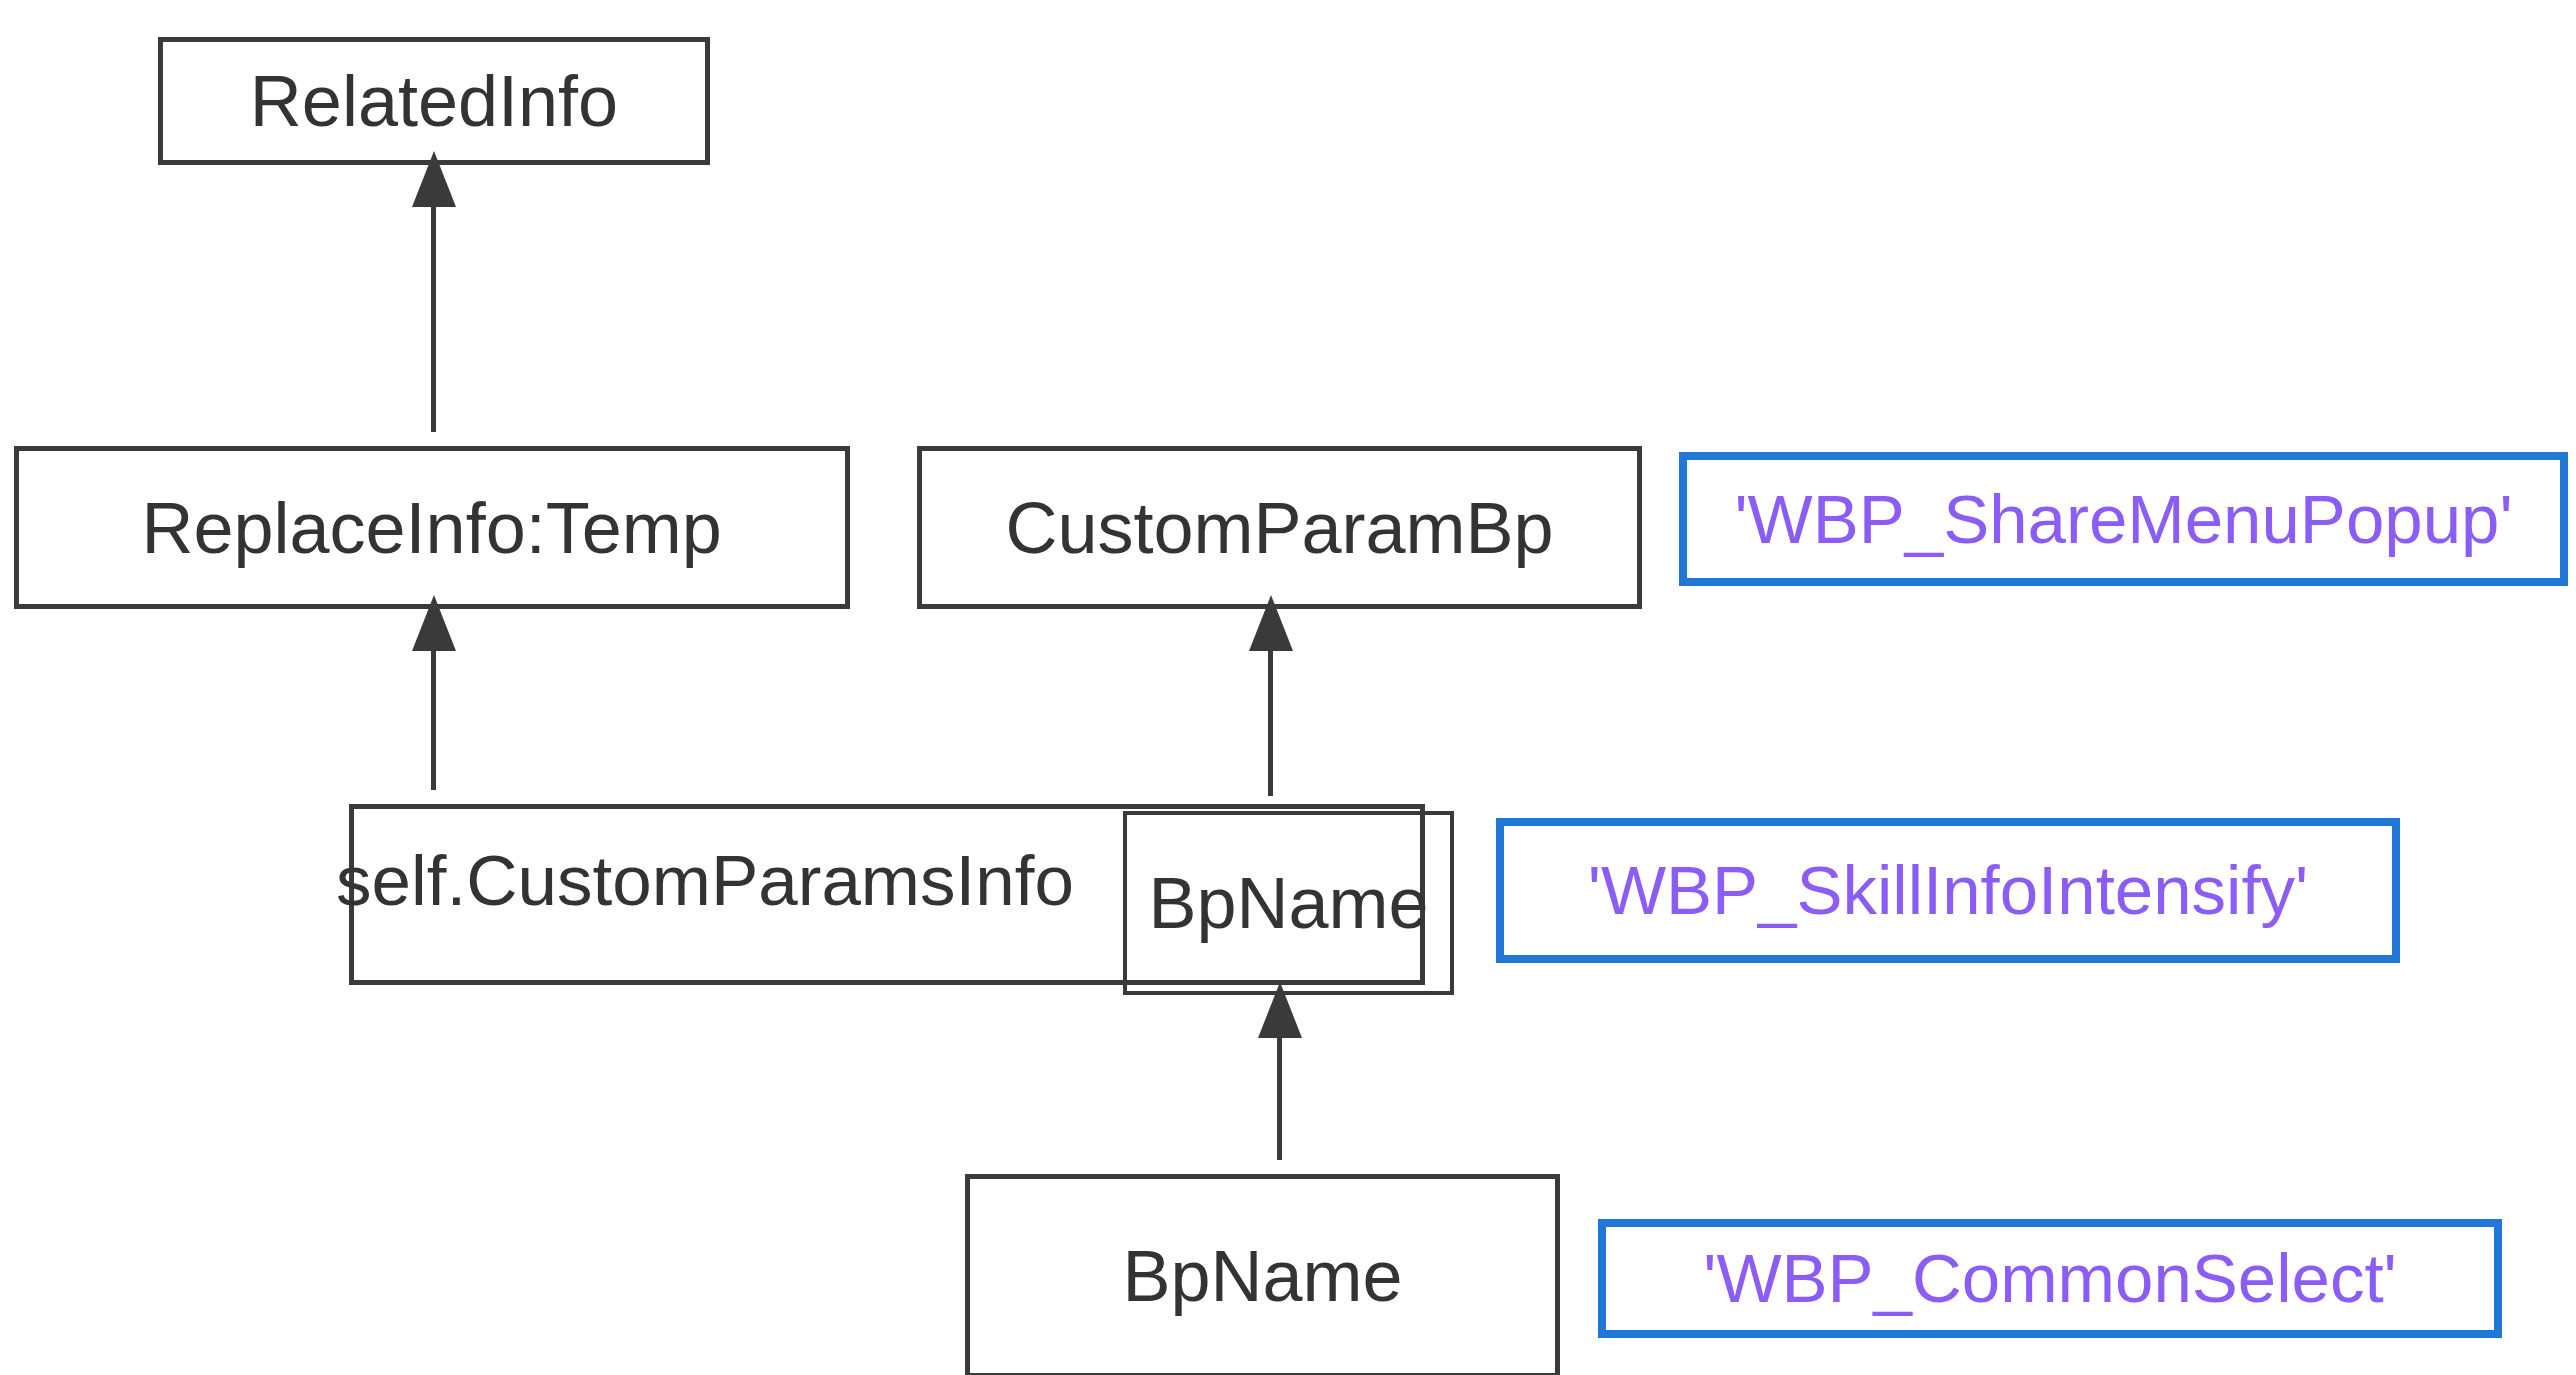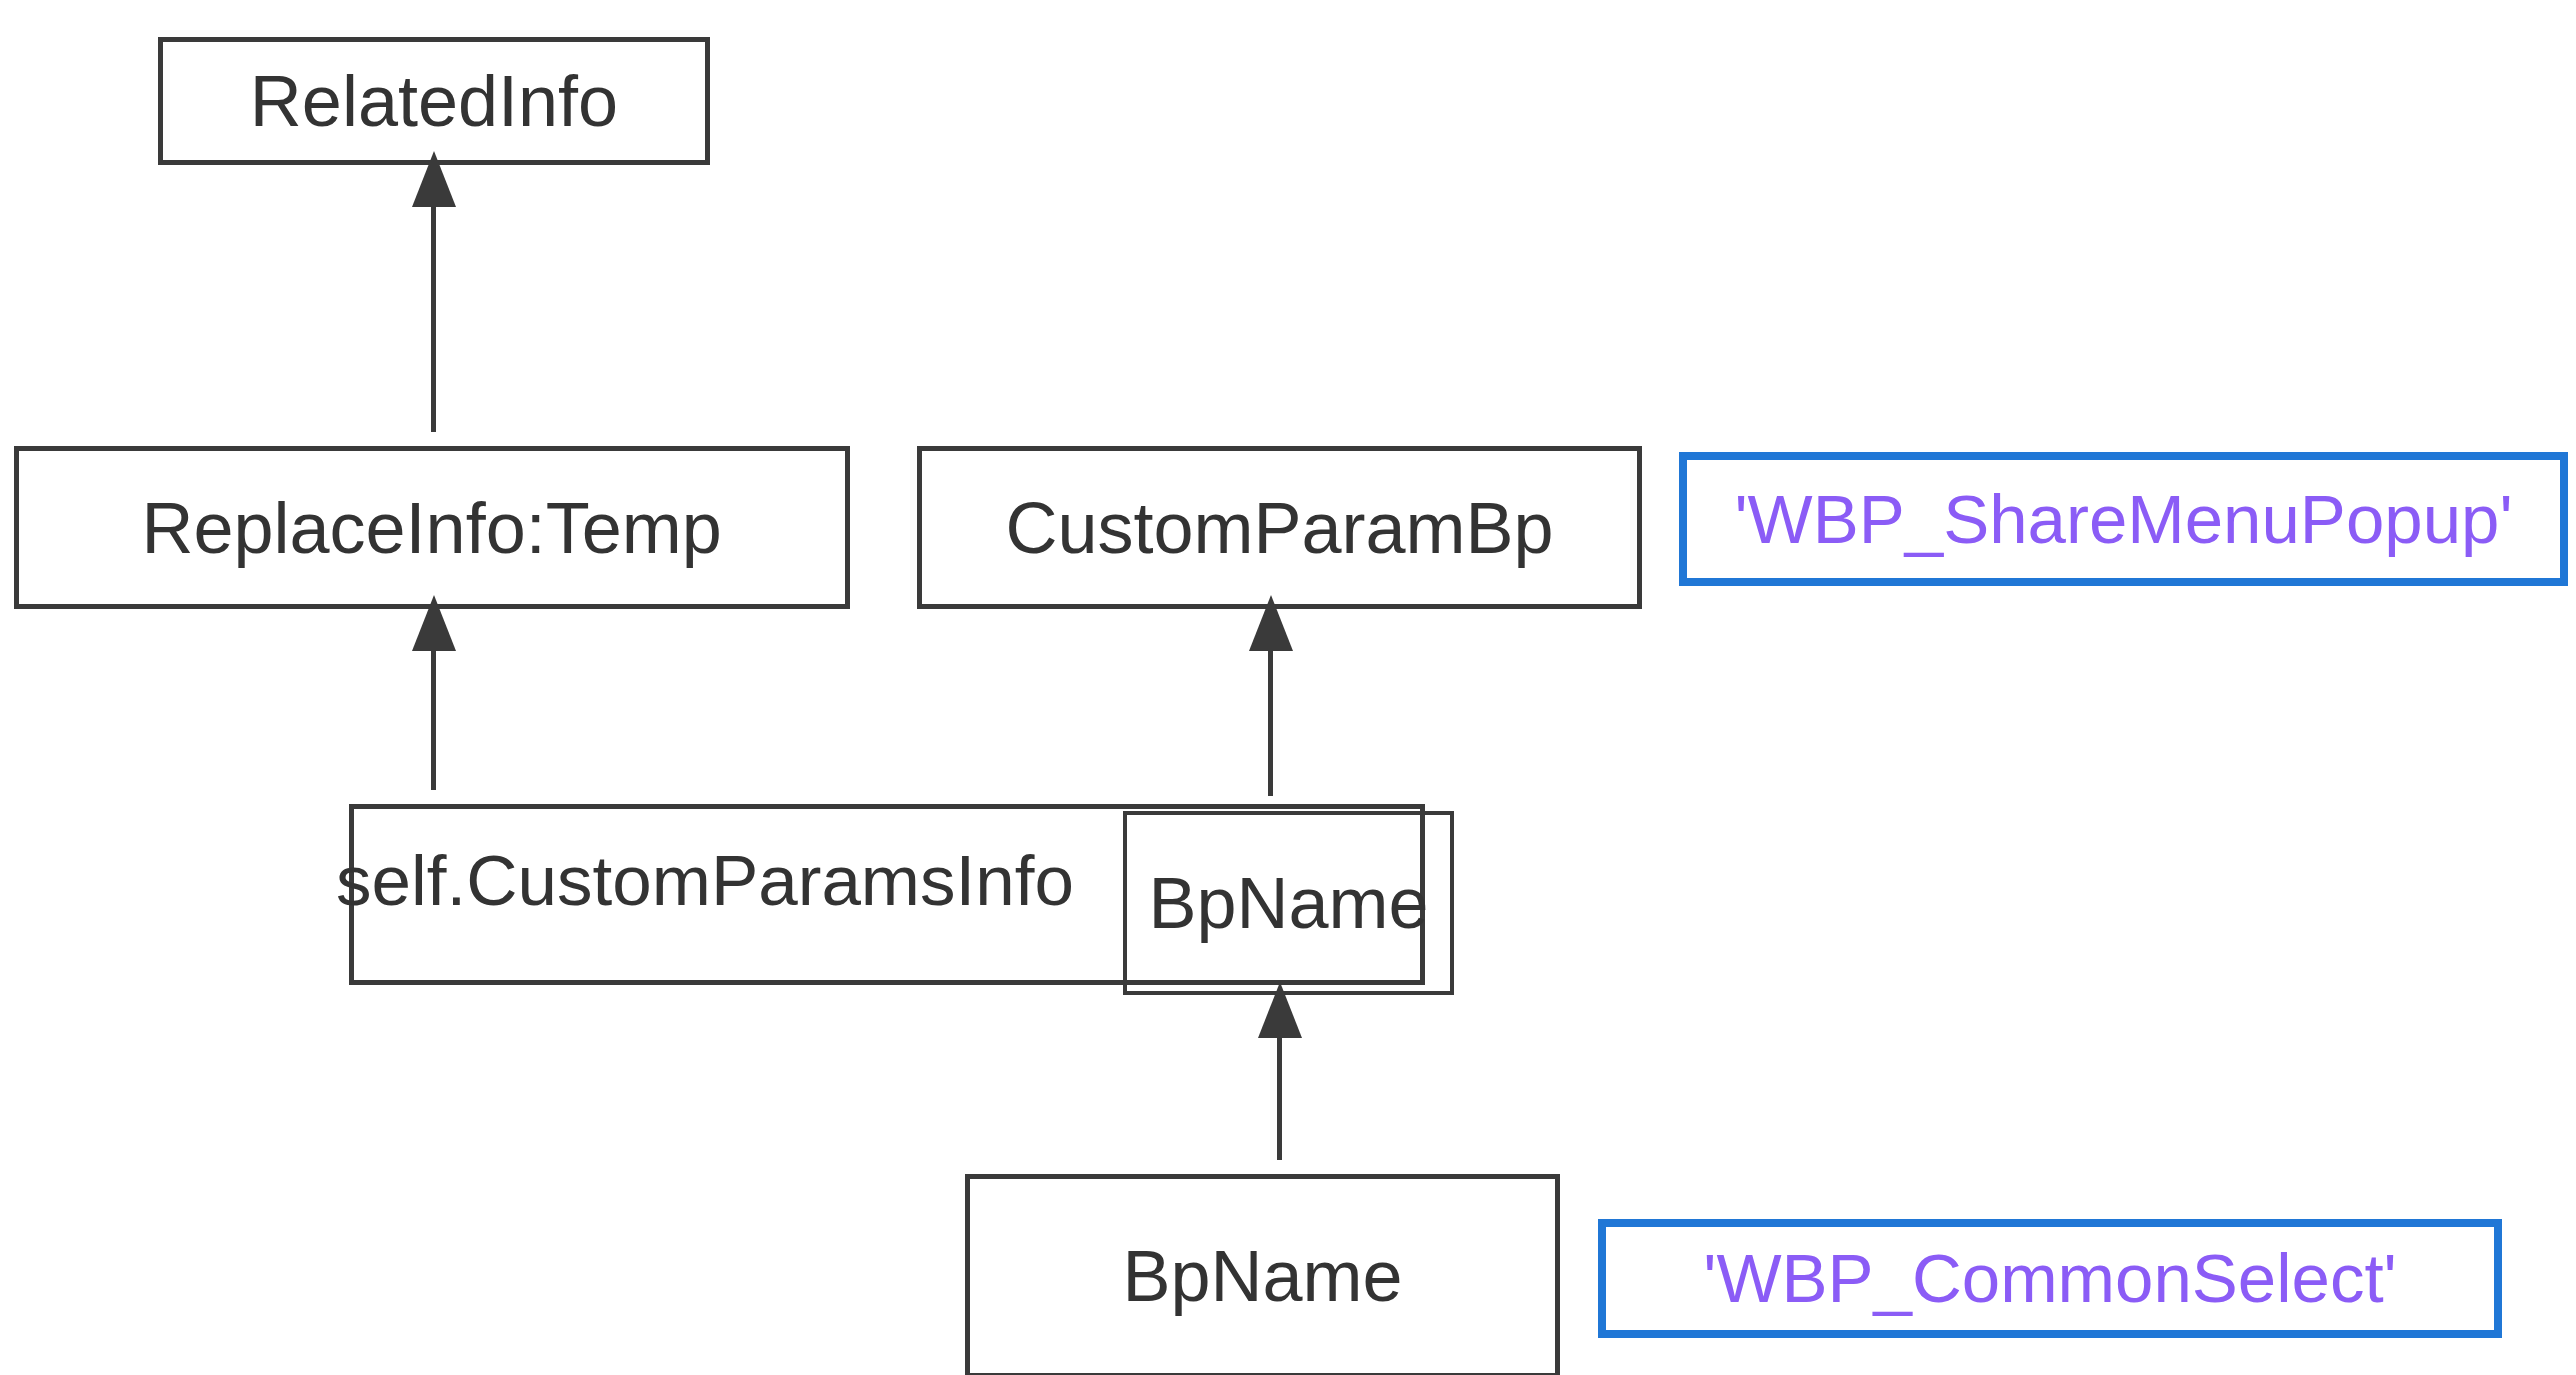--- a/index.html
+++ b/index.html
@@ -105,20 +105,23 @@
   <div class="arrow-line" style="left:1268px; top:643px; height:153px;"></div>
 
   <div class="nbox" style="left:349px; top:790px; width:1076px; height:181px;"></div>
   <div class="cell-label" style="left:331px; top:790px; width:700px; height:181px;margin-left:24px;">
     <span>self.CustomParamsInfo</span>
   </div>
   <div class="nbox ghost" style="left:1123px; top:797px; width:331px; height:184px;">
     <span>BpName</span>
   </div>
 
+  <div class="vbox" style="left:1496px; top:818px; width:904px; height:145px;">
+    <span>'WBP_SkillInfoIntensify'</span>
+  </div>
 
   <div class="arrow-head" style="left:1258px; top:982px;"></div>
   <div class="arrow-line" style="left:1277px; top:1030px; height:130px;"></div>
 
   <div class="nbox" style="left:965px; top:1160px; width:595px; height:204px;">
     <span>BpName</span>
   </div>
 
   <div class="vbox" style="left:1598px; top:1219px; width:904px; height:119px;">
     <span>'WBP_CommonSelect'</span>

